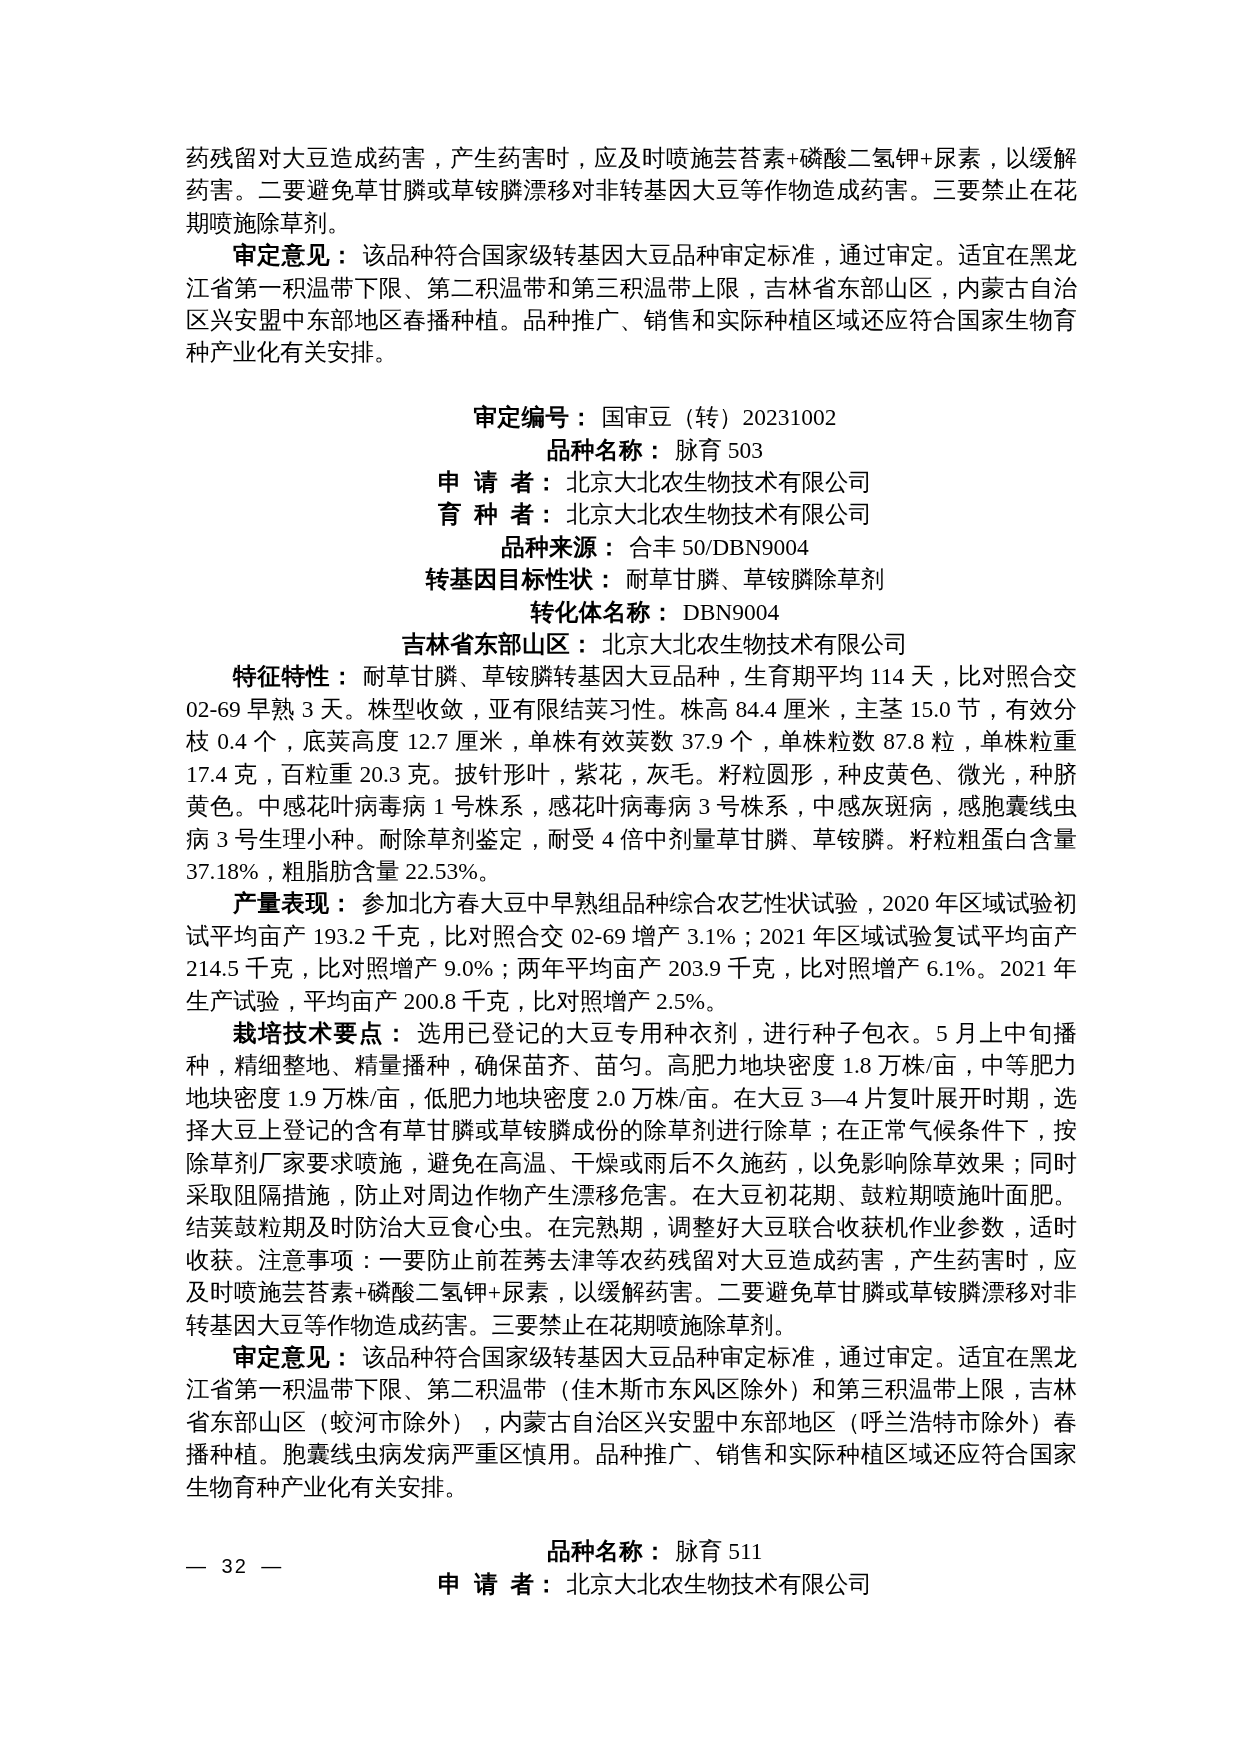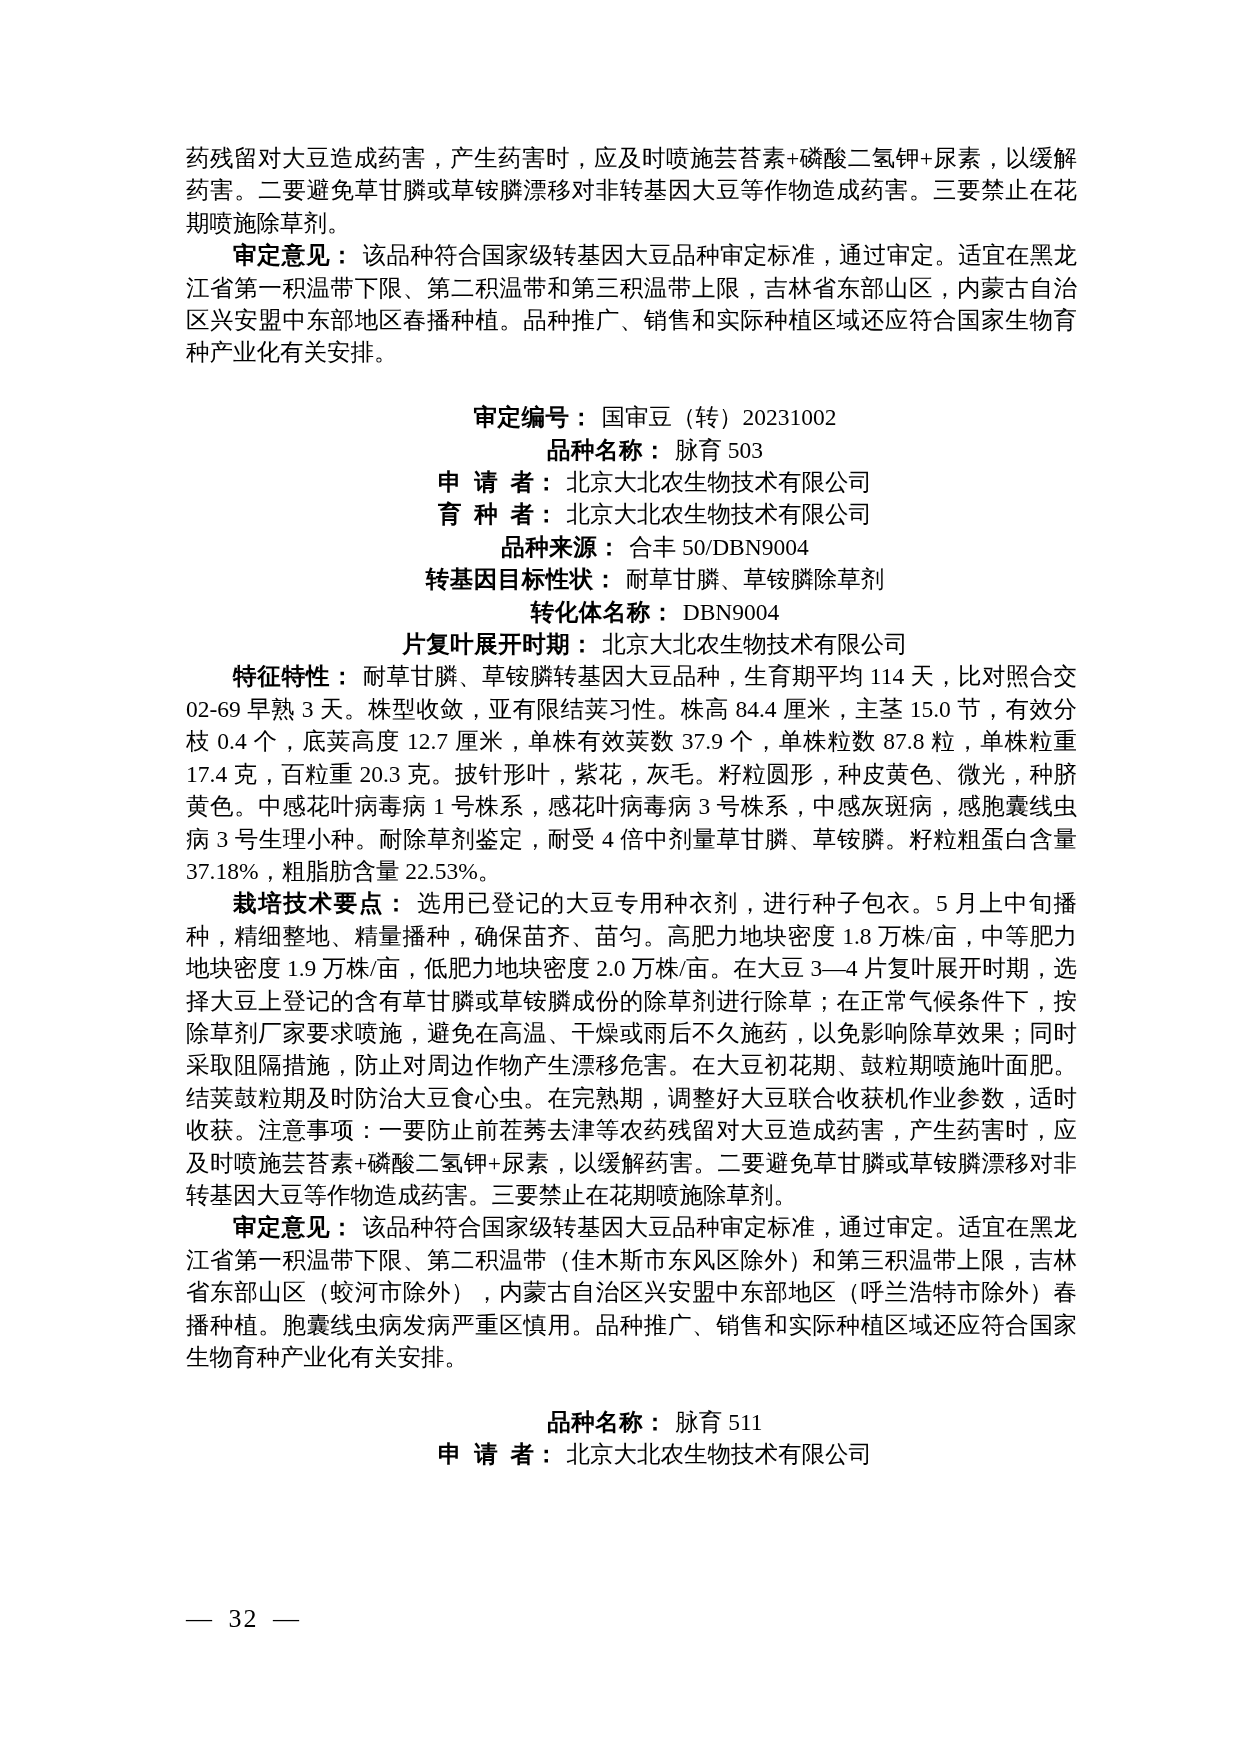--- a/index.html
+++ b/index.html
@@ -43,25 +43,25 @@
   }
   .field {
     margin: 0;
     padding: 0;
     text-indent: 47px;
     text-align: center;
   }
   .page-number {
     position: absolute;
     left: 186px;
-    top: 1604px;
-    font-size: 26px;
+    top: 1555px;
+    font-size: 20px;
     letter-spacing: 2px;
     word-spacing: 6px;
-    font-family: Liberation Serif, serif;
+    font-family: Liberation Sans, sans-serif;
   }
 </style>
 </head>
 <body>
 
 <div class="page">
   <div class="content">
 
     <p class="para"><span>药残留对大豆造成药害，产生药害时，应及时喷施芸苔素+磷酸二氢钾+尿素，以缓解药害。二要避免草甘膦或草铵膦漂移对非转基因大豆等作物造成药害。三要禁止在花期喷施除草剂。</span></p>
 
@@ -76,25 +76,26 @@
     <p class="field"><span class="lbl">申 请 者：</span><span>北京大北农生物技术有限公司</span></p>
 
     <p class="field"><span class="lbl">育 种 者：</span><span>北京大北农生物技术有限公司</span></p>
 
     <p class="field"><span class="lbl">品种来源：</span><span>合丰 50/DBN9004</span></p>
 
     <p class="field"><span class="lbl">转基因目标性状：</span><span>耐草甘膦、草铵膦除草剂</span></p>
 
     <p class="field"><span class="lbl">转化体名称：</span><span>DBN9004</span></p>
 
-    <p class="field"><span class="lbl">片复叶展开时期：</span><span>北京大北农生物技术有限公司</span></p>
+    <p class="field"><span class="lbl">吉林省东部山区：</span><span>北京大北农生物技术有限公司</span></p>
 
 
     <p class="para indent"><span class="lbl">特征特性：</span><span>耐草甘膦、草铵膦转基因大豆品种，生育期平均 114 天，比对照合交 02-69 早熟 3 天。株型收敛，亚有限结荚习性。株高 84.4 厘米，主茎 15.0 节，有效分枝 0.4 个，底荚高度 12.7 厘米，单株有效荚数 37.9 个，单株粒数 87.8 粒，单株粒重 17.4 克，百粒重 20.3 克。披针形叶，紫花，灰毛。籽粒圆形，种皮黄色、微光，种脐黄色。中感花叶病毒病 1 号株系，感花叶病毒病 3 号株系，中感灰斑病，感胞囊线虫病 3 号生理小种。耐除草剂鉴定，耐受 4 倍中剂量草甘膦、草铵膦。籽粒粗蛋白含量 37.18%，粗脂肪含量 22.53%。</span></p>
 
+    <p class="para indent"><span class="lbl">产量表现：</span><span>参加北方春大豆中早熟组品种综合农艺性状试验，2020 年区域试验初试平均亩产 193.2 千克，比对照合交 02-69 增产 3.1%；2021 年区域试验复试平均亩产 214.5 千克，比对照增产 9.0%；两年平均亩产 203.9 千克，比对照增产 6.1%。2021 年生产试验，平均亩产 200.8 千克，比对照增产 2.5%。</span></p>
 
     <p class="para indent"><span class="lbl">栽培技术要点：</span><span>选用已登记的大豆专用种衣剂，进行种子包衣。5 月上中旬播种，精细整地、精量播种，确保苗齐、苗匀。高肥力地块密度 1.8 万株/亩，中等肥力地块密度 1.9 万株/亩，低肥力地块密度 2.0 万株/亩。在大豆 3—4 片复叶展开时期，选择大豆上登记的含有草甘膦或草铵膦成份的除草剂进行除草；在正常气候条件下，按除草剂厂家要求喷施，避免在高温、干燥或雨后不久施药，以免影响除草效果；同时采取阻隔措施，防止对周边作物产生漂移危害。在大豆初花期、鼓粒期喷施叶面肥。结荚鼓粒期及时防治大豆食心虫。在完熟期，调整好大豆联合收获机作业参数，适时收获。注意事项：一要防止前茬莠去津等农药残留对大豆造成药害，产生药害时，应及时喷施芸苔素+磷酸二氢钾+尿素，以缓解药害。二要避免草甘膦或草铵膦漂移对非转基因大豆等作物造成药害。三要禁止在花期喷施除草剂。</span></p>
 
     <p class="para indent"><span class="lbl">审定意见：</span><span>该品种符合国家级转基因大豆品种审定标准，通过审定。适宜在黑龙江省第一积温带下限、第二积温带（佳木斯市东风区除外）和第三积温带上限，吉林省东部山区（蛟河市除外），内蒙古自治区兴安盟中东部地区（呼兰浩特市除外）春播种植。胞囊线虫病发病严重区慎用。品种推广、销售和实际种植区域还应符合国家生物育种产业化有关安排。</span></p>
 
     <div class="spacer"></div>
 
 
     <p class="field"><span class="lbl">品种名称：</span><span>脉育 511</span></p>
 

